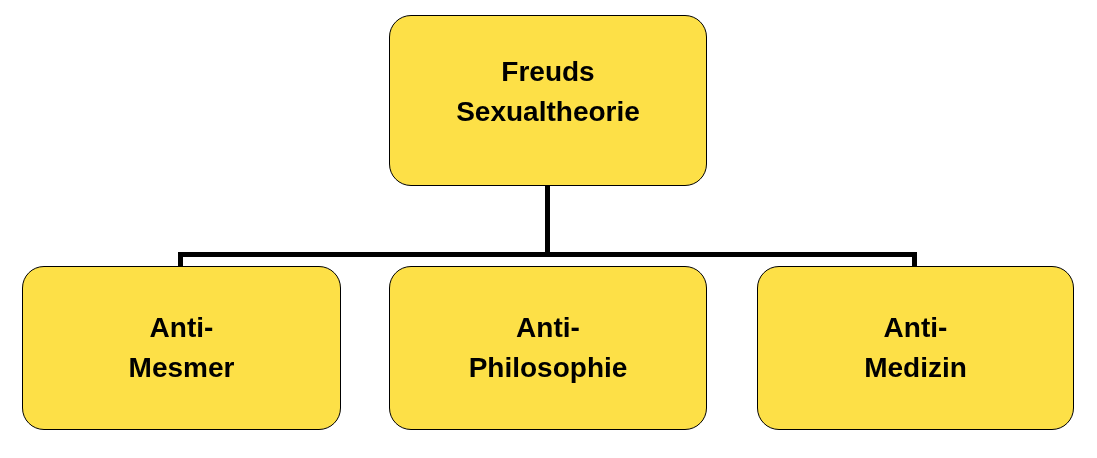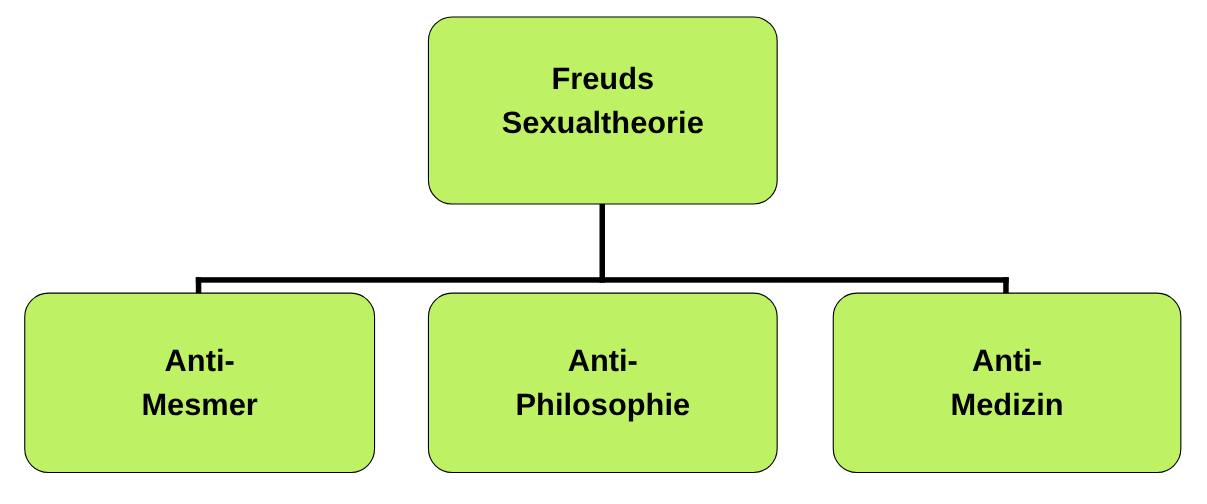--- a/index.html
+++ b/index.html
@@ -13,21 +13,21 @@
     height: 458px;
     background: #ffffff;
     overflow: hidden;
     font-family: "Liberation Sans", "DejaVu Sans", sans-serif;
   }
 
   
   .node {
     position: absolute;
     box-sizing: border-box;
-    background: #bef264;
+    background: #fde047;
     border: 1px solid #000000;
     border-radius: 22px;
     display: flex;
     align-items: center;
     justify-content: center;
     text-align: center;
     z-index: 3;
   }
   .node-label {
     font-size: 28px;

